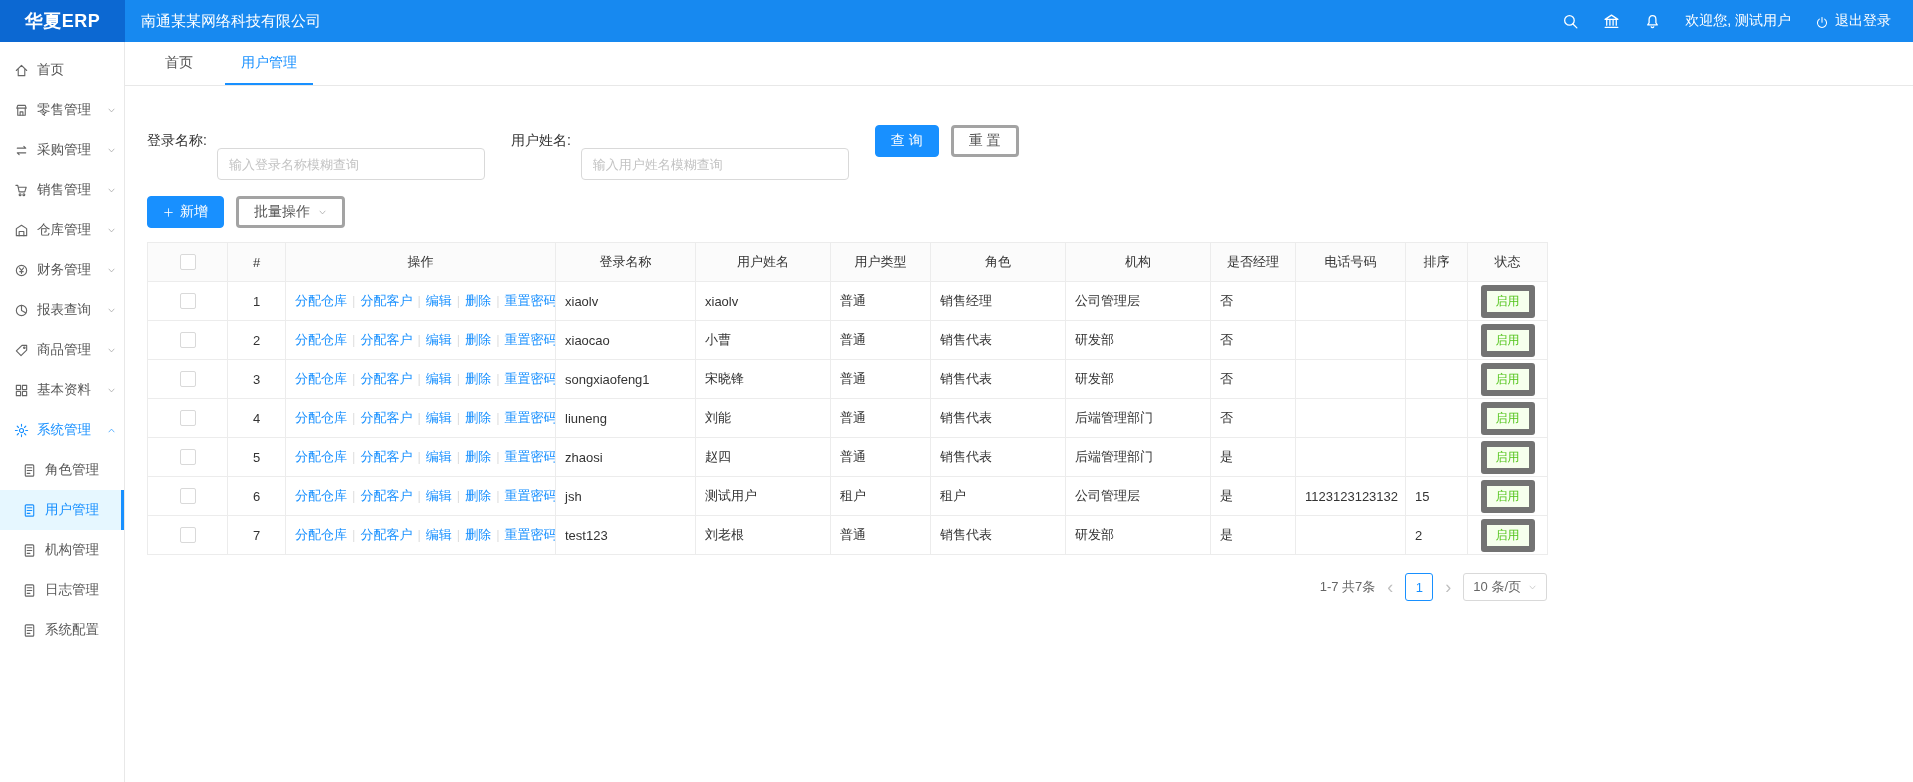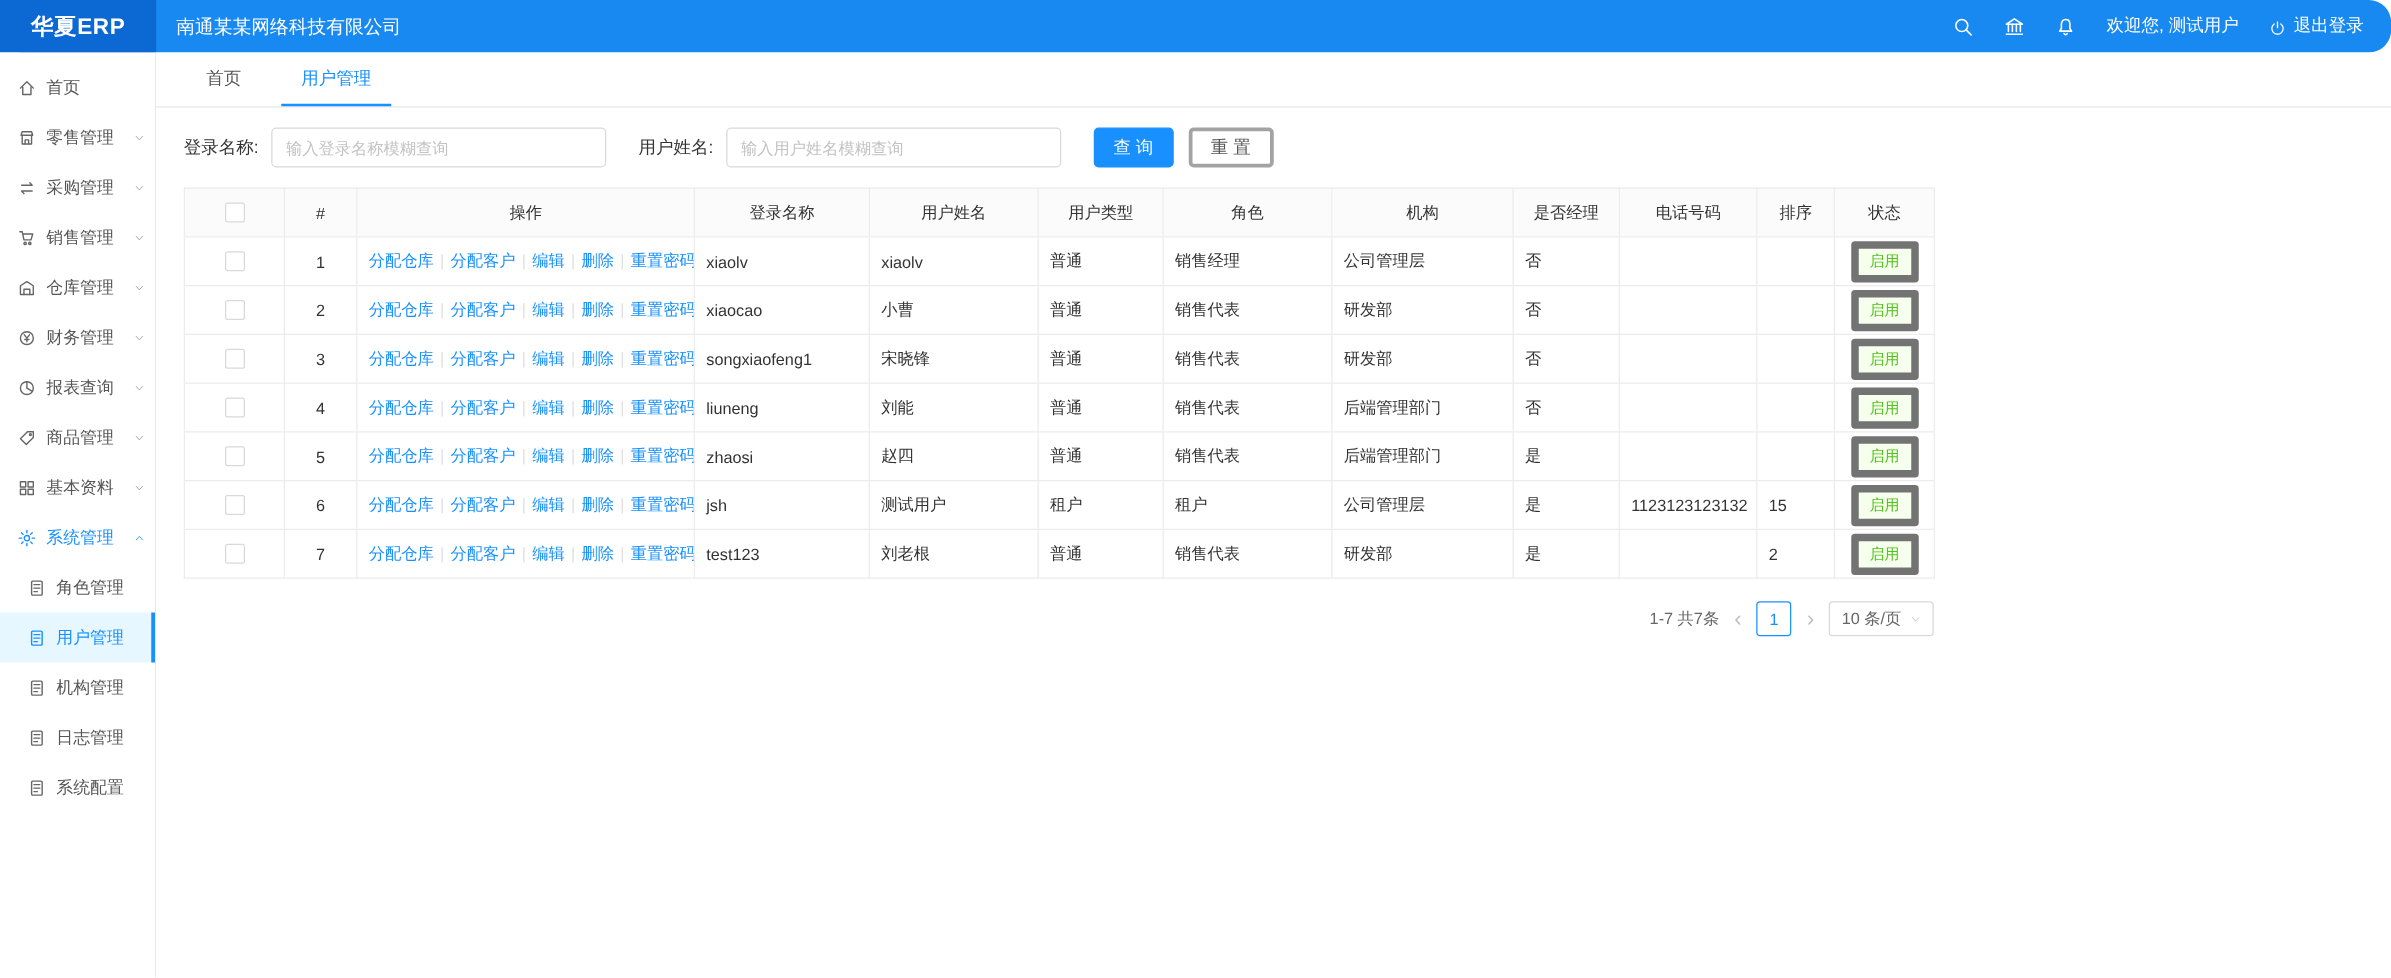--- a/index.html
+++ b/index.html
@@ -3,21 +3,21 @@
 <meta charset="utf-8">
 <style>
   * { box-sizing: border-box; }
   html,body { margin:0; padding:0; }
   body {
     width:1913px; height:782px; overflow:hidden;
     font-family:"Liberation Sans", sans-serif;
     background:#fff; color:#333; font-size:14px;
   }
   
-  .topbar { height:42px; background:#1789f0; display:flex; align-items:center; color:#fff;border-radius:18px; }
+  .topbar { height:42px; background:#1789f0; display:flex; align-items:center; color:#fff; }
   .logo { width:125px; height:42px; background:#0c68d2; font-weight:bold; font-size:18px;
           display:flex; align-items:center; justify-content:center; letter-spacing:.5px; }
   .company { margin-left:16px; font-size:15px; }
   .topbar-right { margin-left:auto; display:flex; align-items:center; gap:24px; padding-right:22px; font-size:14px; }
   .tb-icon { width:17px; height:17px; display:inline-block; color:#fff; cursor:pointer; }
   [data-icon] svg { width:100%; height:100%; display:block; }
   .logout { display:flex; align-items:flex-end; gap:6px; cursor:pointer; }
   .logout .tb-icon { width:14px; height:14px; }
   
   .main { display:flex; height:740px; }
@@ -36,21 +36,21 @@
   .content { flex:1; display:flex; flex-direction:column; background:#fff; min-width:0; }
   
   .tabbar { height:44px; border-bottom:1px solid #e8e8e8; display:flex; align-items:stretch; padding-left:24px; gap:16px; }
   .tab { display:flex; align-items:center; padding:0 16px; font-size:14px; color:#555; cursor:pointer; border-bottom:2px solid transparent; }
   .tab.active { color:#1890ff; border-bottom-color:#1890ff; }
   
   .page { padding:16px 24px 0 22px; }
   .filters { display:flex; align-items:center; margin-bottom:16px; }
   .f-label { font-size:14px; color:#333; margin-right:10px; }
   .f-input { width:268px; height:32px; border:1px solid #d9d9d9; border-radius:4px; padding:0 11px;
-             font-size:13px; color:#333; outline:none; font-family:"Liberation Sans",sans-serif; }
+             font-size:13px; color:#333; outline:none; font-family:"Liberation Sans",sans-serif;margin-top:46px; }
   .f-input::placeholder { color:#c3c3c3; }
   .gap { margin-left:26px; }
   .btn { height:32px; padding:0 15px; border-radius:4px; font-size:14px; cursor:pointer;
          display:inline-flex; align-items:center; gap:6px; font-family:Liberation Sans, sans-serif; }
   .btn-primary { background:#1890ff; border:1px solid #1890ff; color:#fff; }
   .btn-default { background:#fff; border:3px solid #a3a3a3; color:#555; }
   .btn .btn-icon { width:11px; height:11px; color:#fff; }
   .btn .btn-caret { width:9px; height:9px; color:#999; margin-left:2px; }
   .btn-sm-gap { margin-left:12px; }
   .toolbar { display:flex; margin-bottom:14px; }
@@ -321,20 +321,38 @@
 
         <div class="filters">
           <label class="f-label">登录名称:</label>
           <input class="f-input" placeholder="输入登录名称模糊查询" style="">
           <label class="f-label gap">用户姓名:</label>
           <input class="f-input" placeholder="输入用户姓名模糊查询" style="">
           <button class="btn btn-primary gap">查 询</button>
           <button class="btn btn-default btn-sm-gap">重 置</button>
         </div>
 
+        <div class="toolbar">
+          <button class="btn btn-primary">
+            <span class="btn-icon" data-icon="plus-icon">
+                <svg viewBox="0 0 16 16" fill="none" stroke="currentColor" stroke-width="1.2" stroke-linecap="round" stroke-linejoin="round">
+                  <path d="M8 2.5 V13.5 M2.5 8 H13.5"></path>
+                </svg>
+              </span>
+            <span>新增</span>
+          </button>
+          <button class="btn btn-default btn-sm-gap">
+            <span>批量操作</span>
+            <span class="btn-caret" data-icon="chevron-down-icon">
+                <svg viewBox="0 0 16 16" fill="none" stroke="currentColor" stroke-width="1.2" stroke-linecap="round" stroke-linejoin="round">
+                  <path d="M3.5 5.5 L8 10.5 L12.5 5.5"></path>
+                </svg>
+              </span>
+          </button>
+        </div>
 
         <table class="user-table">
           <colgroup>
               <col style="width:80px">
               <col style="width:58px">
               <col style="width:270px">
               <col style="width:140px">
               <col style="width:135px">
               <col style="width:100px">
               <col style="width:135px">

